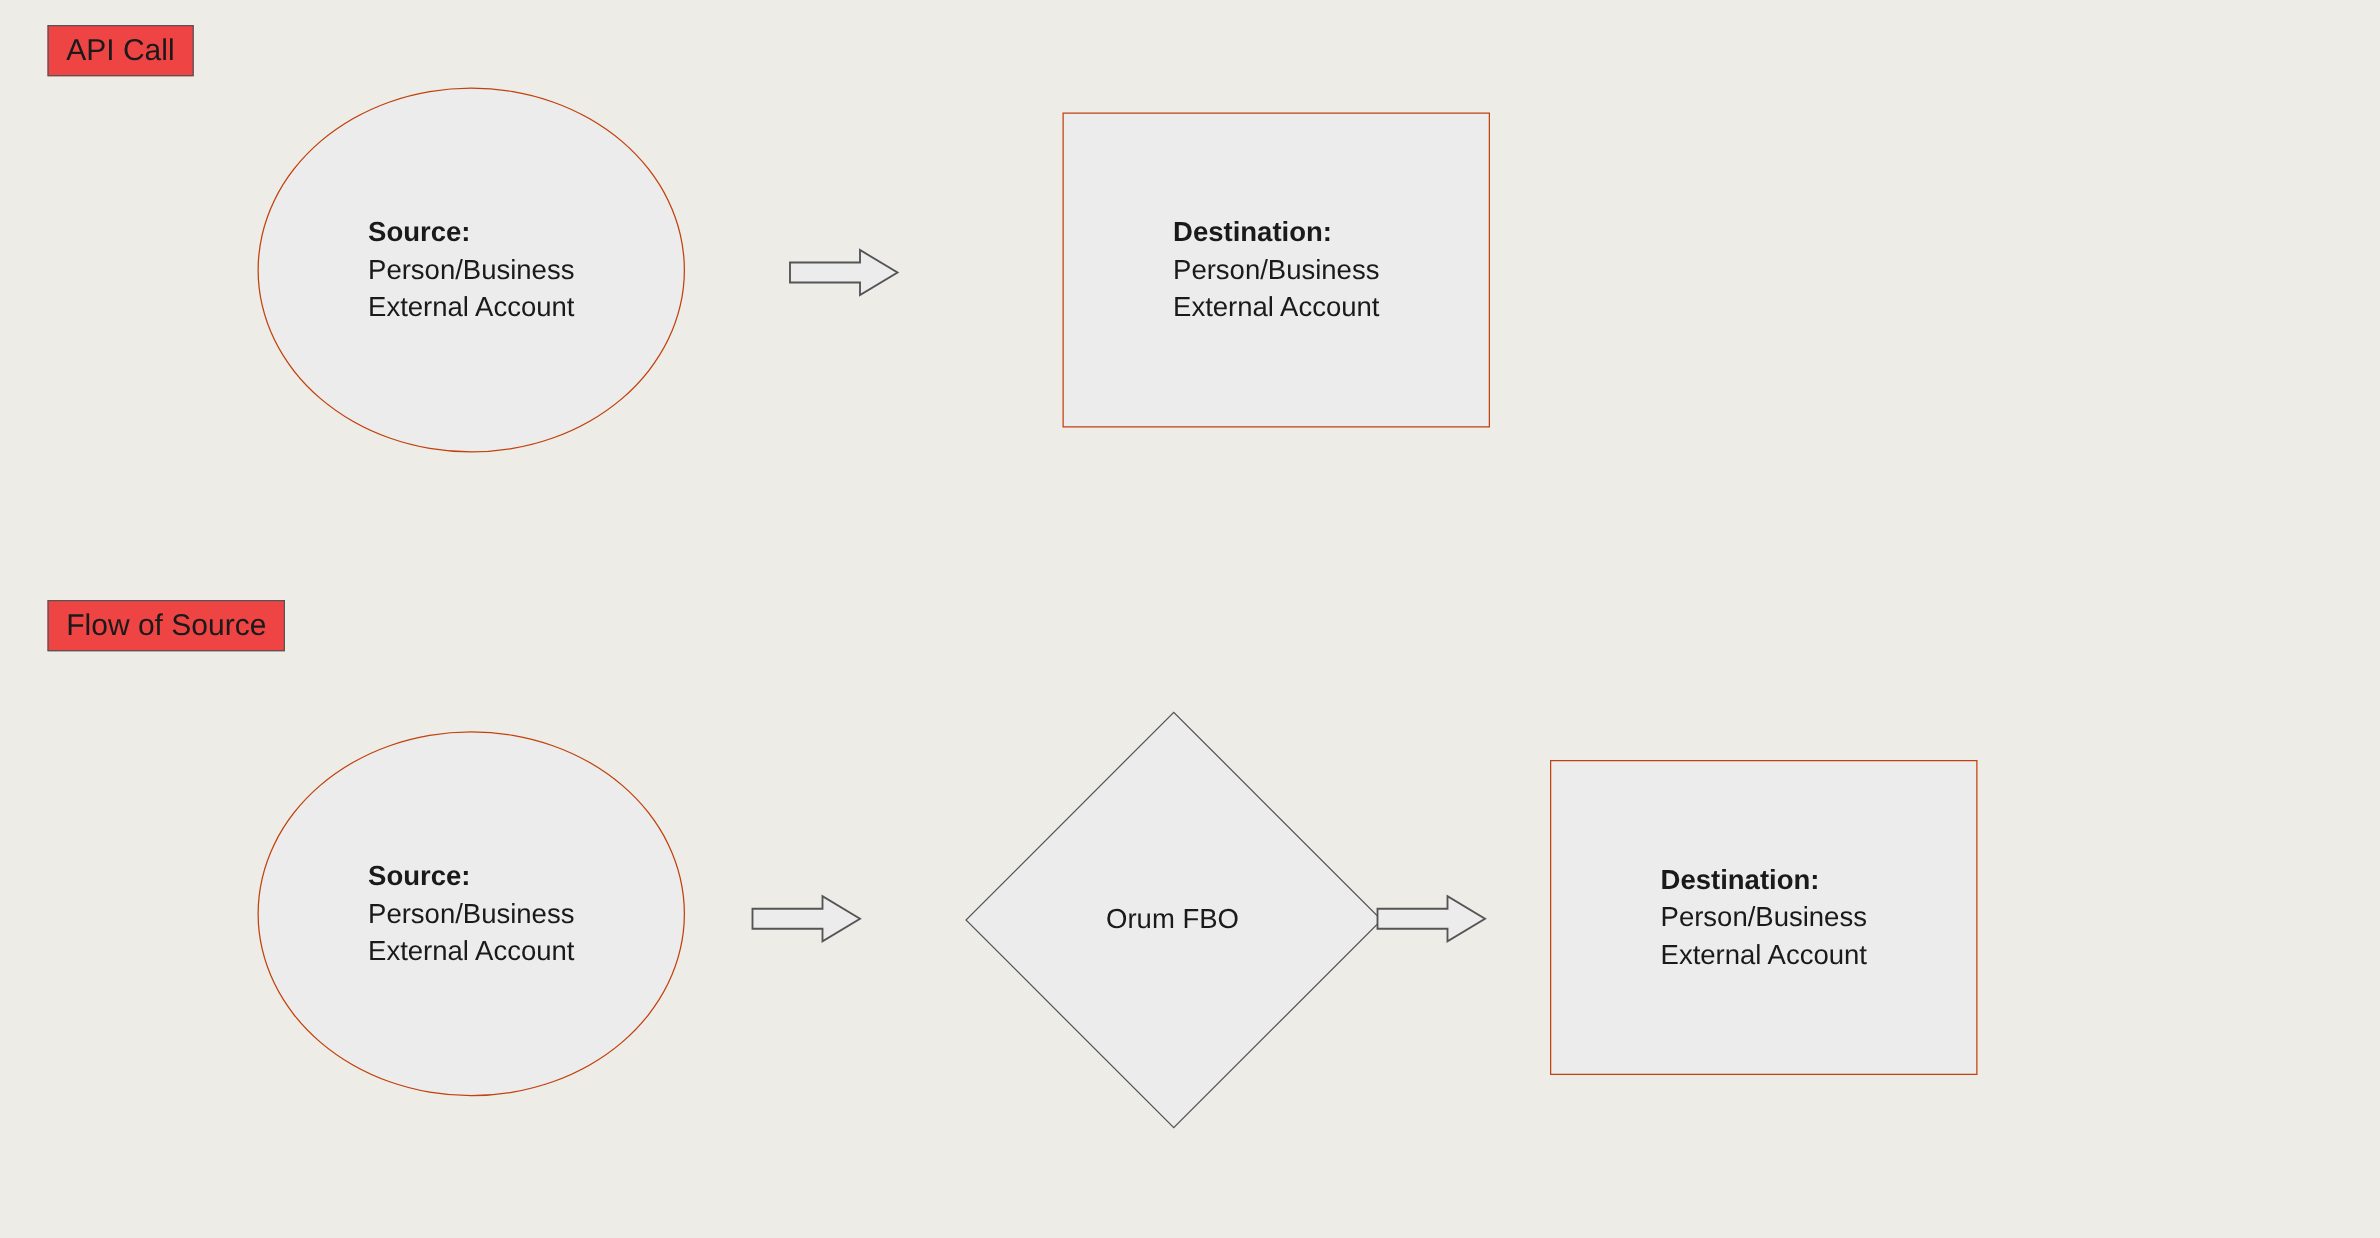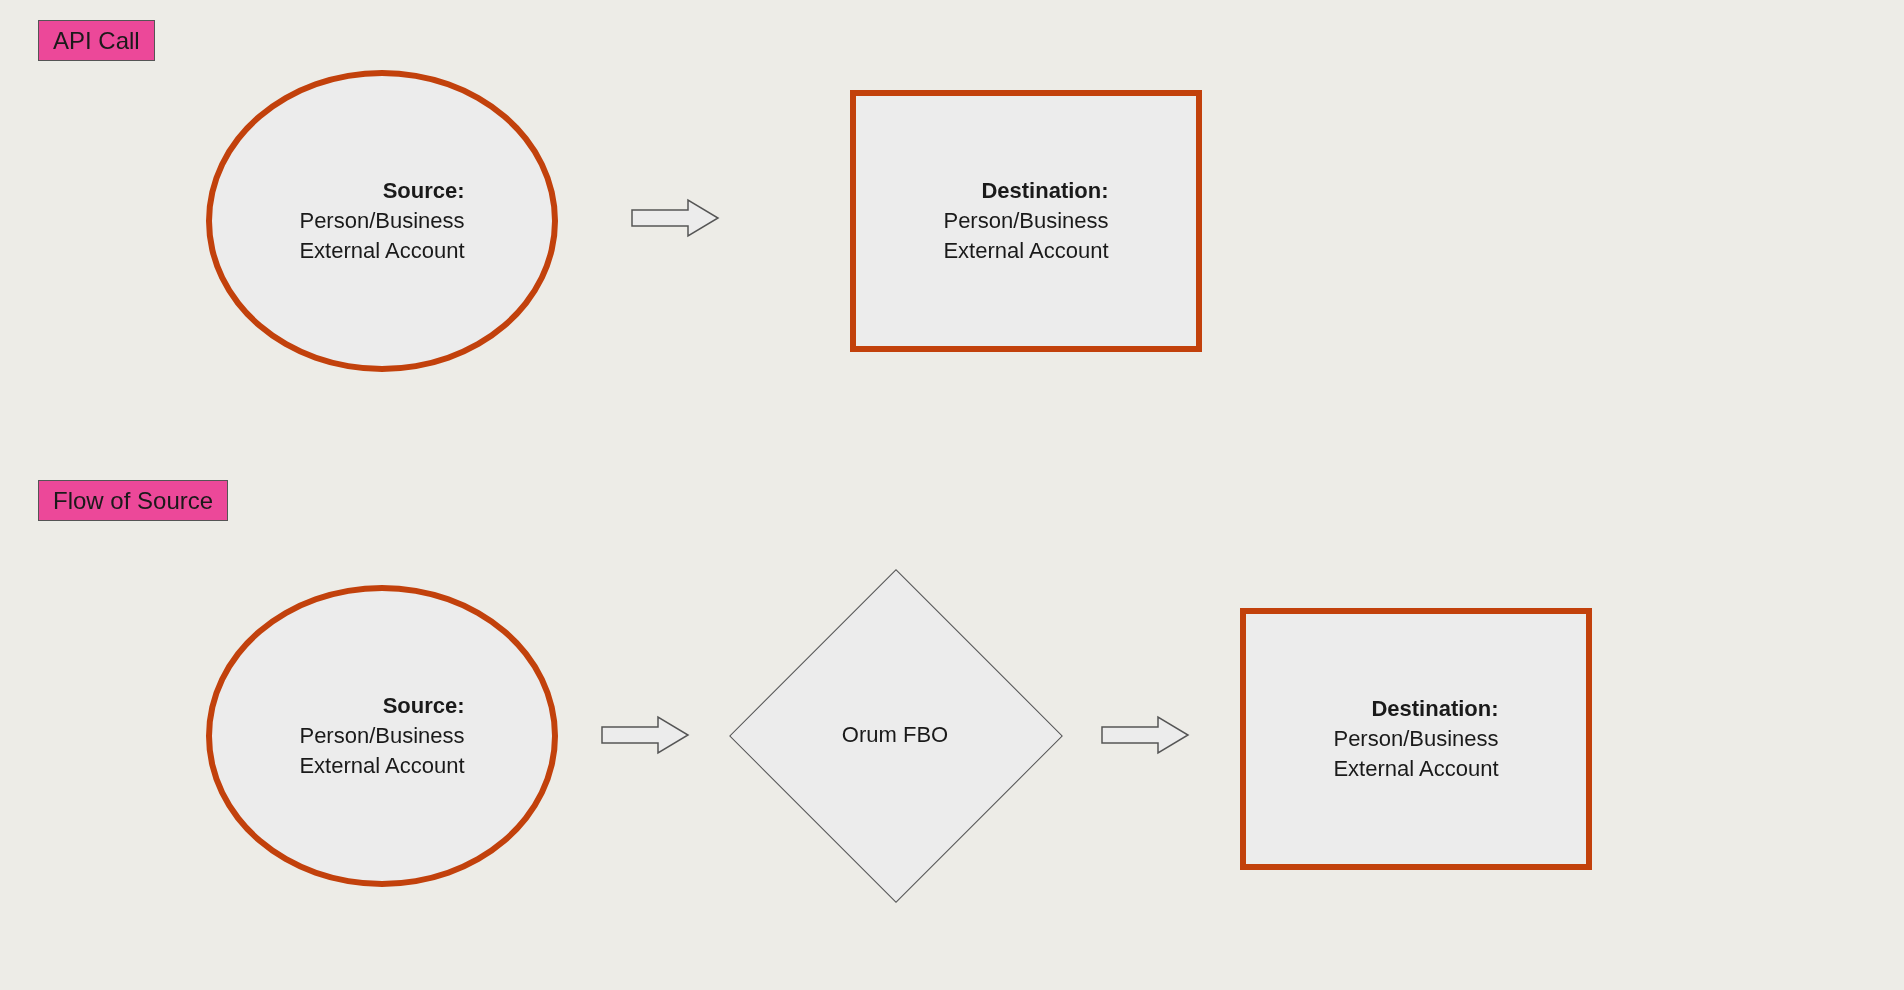--- a/index.html
+++ b/index.html
@@ -9,35 +9,35 @@
     height: 990px;
     background: #edece7;
     font-family: Arial, Helvetica, sans-serif;
     color: #1a1a1a;
     position: relative;
     overflow: hidden;
   }
 
   .label-box {
     position: absolute;
-    background: #ec4899;
+    background: #ef4444;
     border: 1px solid #555;
     padding: 4px 14px;
     font-size: 24px;
     line-height: 1.3;
   }
 
   .node {
     position: absolute;
     background: #ececec;
-    border: 6px solid #c2410c;
+    border: 1px solid #c2410c;
     display: flex;
     align-items: center;
     justify-content: center;
-    text-align: right;
+    text-align: left;
     font-size: 22px;
     line-height: 1.35;
   }
   .node.ellipse {
     border-radius: 50%;
   }
   .node.rect {
     
   }
   .diamond-wrap {
@@ -107,21 +107,21 @@
     <span>External Account</span>
   </div>
 </div>
 
 <div class="arrow" style="left:600px; top:715px;">
   <svg width="90" height="40" viewBox="0 0 90 40">
     <polygon points="2,12 58,12 58,2 88,20 58,38 58,28 2,28" fill="#ececec" stroke="#555" stroke-width="1.5"></polygon>
   </svg>
 </div>
 
-<div class="diamond-wrap" style="left:730px; top:570px; width:330px; height:330px;">
+<div class="diamond-wrap" style="left:773px; top:570px; width:330px; height:330px;">
   <div class="diamond-shape" style="left:48px; top:48px; width:234px; height:234px;"></div>
   <div class="diamond-text">
     <span>Orum FBO</span>
   </div>
 </div>
 
 <div class="arrow" style="left:1100px; top:715px;">
   <svg width="90" height="40" viewBox="0 0 90 40">
     <polygon points="2,12 58,12 58,2 88,20 58,38 58,28 2,28" fill="#ececec" stroke="#555" stroke-width="1.5"></polygon>
   </svg>

